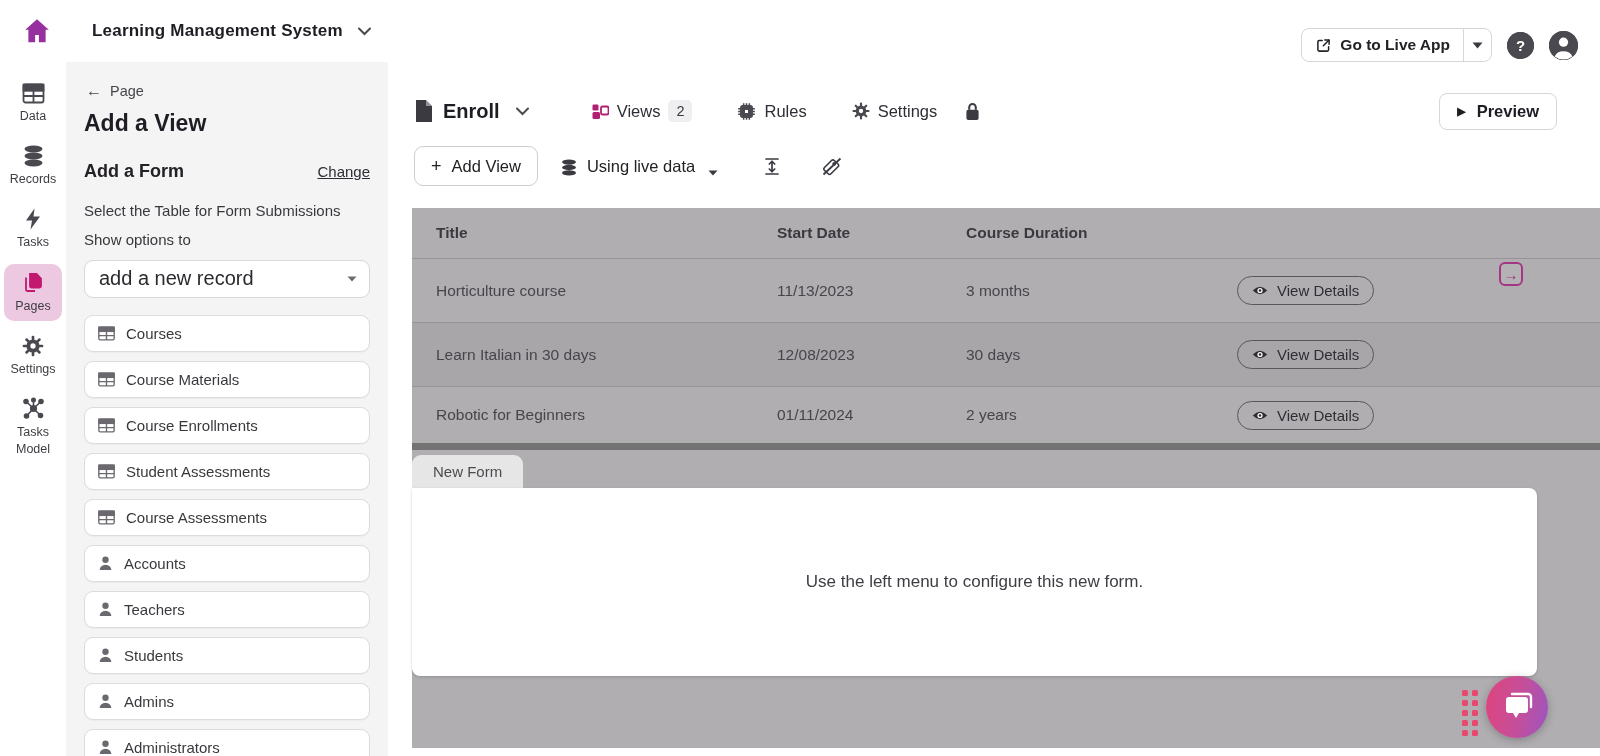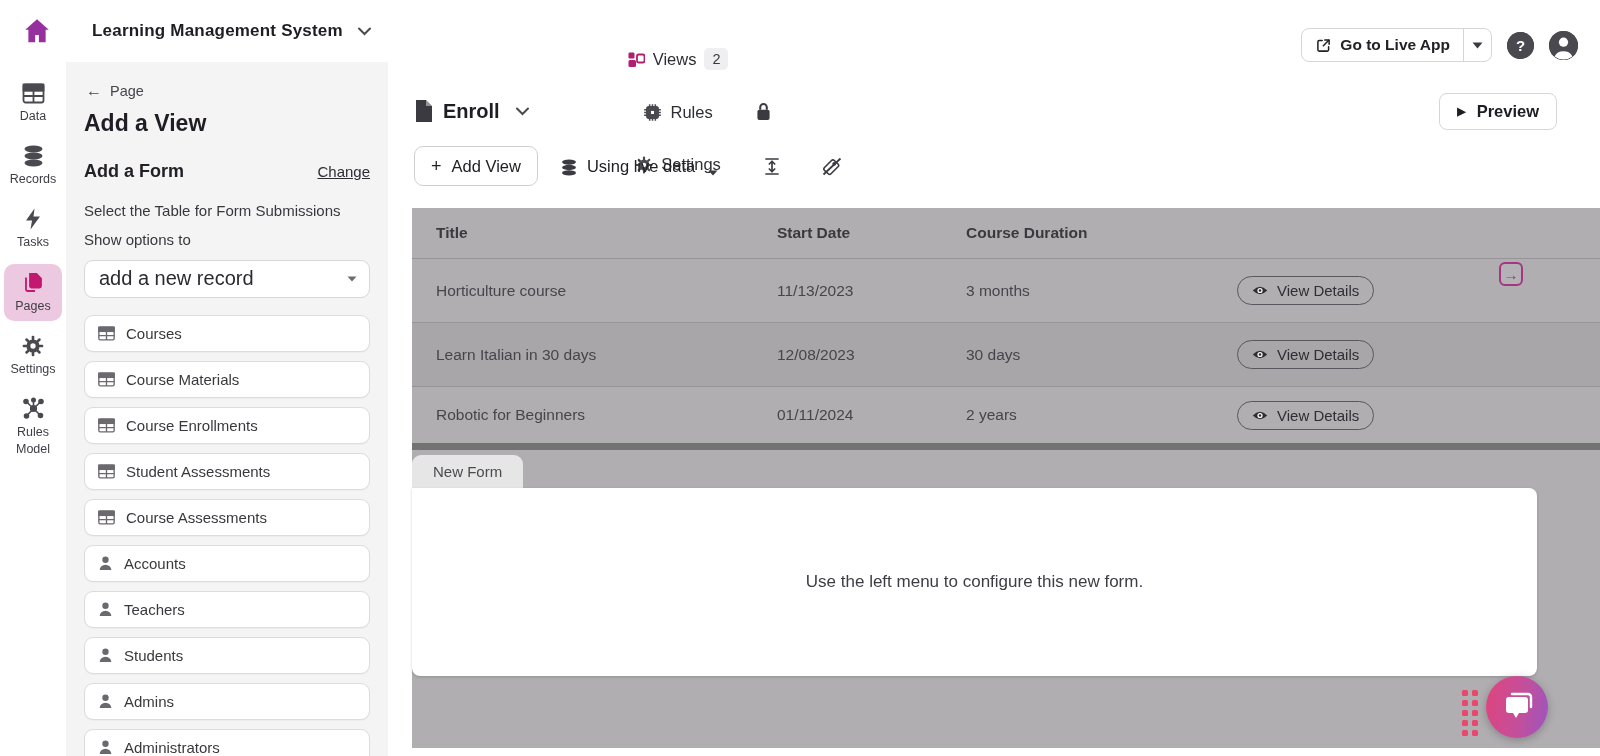--- a/index.html
+++ b/index.html
@@ -44,21 +44,21 @@
   .t-item { height:37px; background:#fff; border:1px solid #dcdbdd; border-radius:9px; display:flex; align-items:center; gap:11px; padding:0 13px; margin-bottom:9px; cursor:pointer; box-shadow:0 1px 1px rgba(0,0,0,.03); }
   .t-item .tic { color:#6b696f; flex:0 0 auto; }
   .t-label { font-size:15px; color:#3a383c; }
 
   
   .main { position:absolute; left:388px; top:62px; right:0; bottom:0; background:#fff; }
   .page-header { position:absolute; left:26px; right:43px; top:29px; height:40px; display:flex; align-items:center; }
   .doc-icon { color:#3c3a41; margin-right:9px; }
   .page-name { font-size:20px; font-weight:700; color:#1f1d23; }
   .page-chev { margin-left:15px; color:#4b4950; cursor:pointer; }
-  .tabs { display:flex; align-items:center; gap:33px; margin-left:98px;flex-direction:column; }
+  .tabs { display:flex; align-items:center; gap:45px; margin-left:62px; }
   .tab { display:flex; align-items:center; gap:8px; font-size:16.5px; color:#2f2d35; cursor:pointer; }
   .tab .tabic { color:#4b4950; }
   .tab.active .tabic { color:#b21e71; }
   .tab-badge { background:#efeef0; border-radius:5px; font-size:14.5px; color:#3c3a41; padding:3px 8px; }
   .lock-wrap { margin-left:28px; color:#3c3a41; }
   .preview-btn { margin-left:auto; height:37px; border:1px solid #d6d5d8; border-radius:8px; background:#fff; display:flex; align-items:center; gap:11px; padding:0 17px; font-size:16.5px; font-weight:700; color:#1f1d23; cursor:pointer; }
   .play-glyph { font-size:11px; color:#1f1d23; }
 
   .toolbar { position:absolute; left:26px; top:84px; height:40px; display:flex; align-items:center; }
   .addview-btn { height:40px; border:1px solid #cfced1; border-radius:9px; background:#fff; display:flex; align-items:center; gap:10px; padding:0 16px; font-size:16.5px; color:#232126; cursor:pointer; }
@@ -215,21 +215,21 @@
           <line x1="11.5" y1="11.5" x2="18.5" y2="18.5"></line>
           <line x1="11.5" y1="11.5" x2="11.5" y2="3"></line>
           <circle cx="11.5" cy="11.5" r="2.8"></circle>
           <circle cx="4" cy="4.5" r="2"></circle>
           <circle cx="19" cy="4.5" r="2"></circle>
           <circle cx="4.5" cy="19" r="2"></circle>
           <circle cx="18.5" cy="18.5" r="2"></circle>
           <circle cx="11.5" cy="3" r="1.7"></circle>
         </svg>
     </span>
-    <span class="rail-label">Rules Model</span>
+    <span class="rail-label">Tasks Model</span>
   </div>
 </nav>
 
 <aside class="sidebar">
   <div class="back-row">
     <span class="back-arrow">←</span>
     <span>Page</span>
   </div>
   <h1 class="panel-title">Add a View</h1>
 

